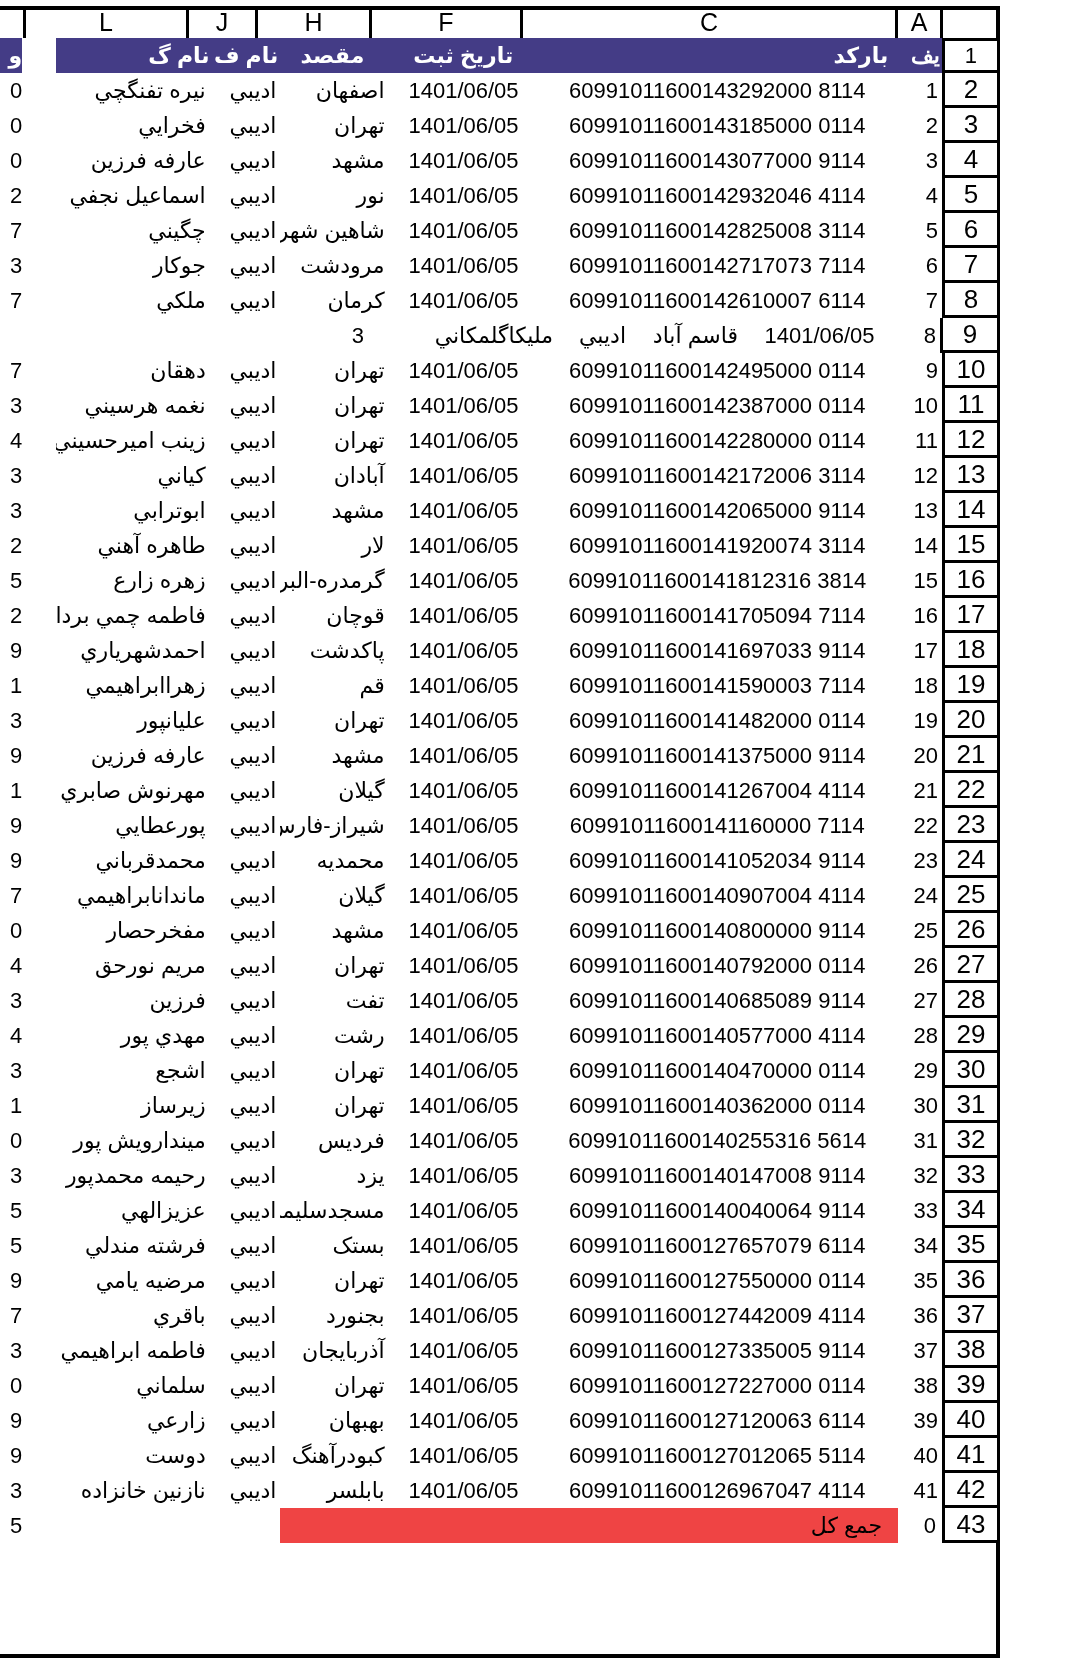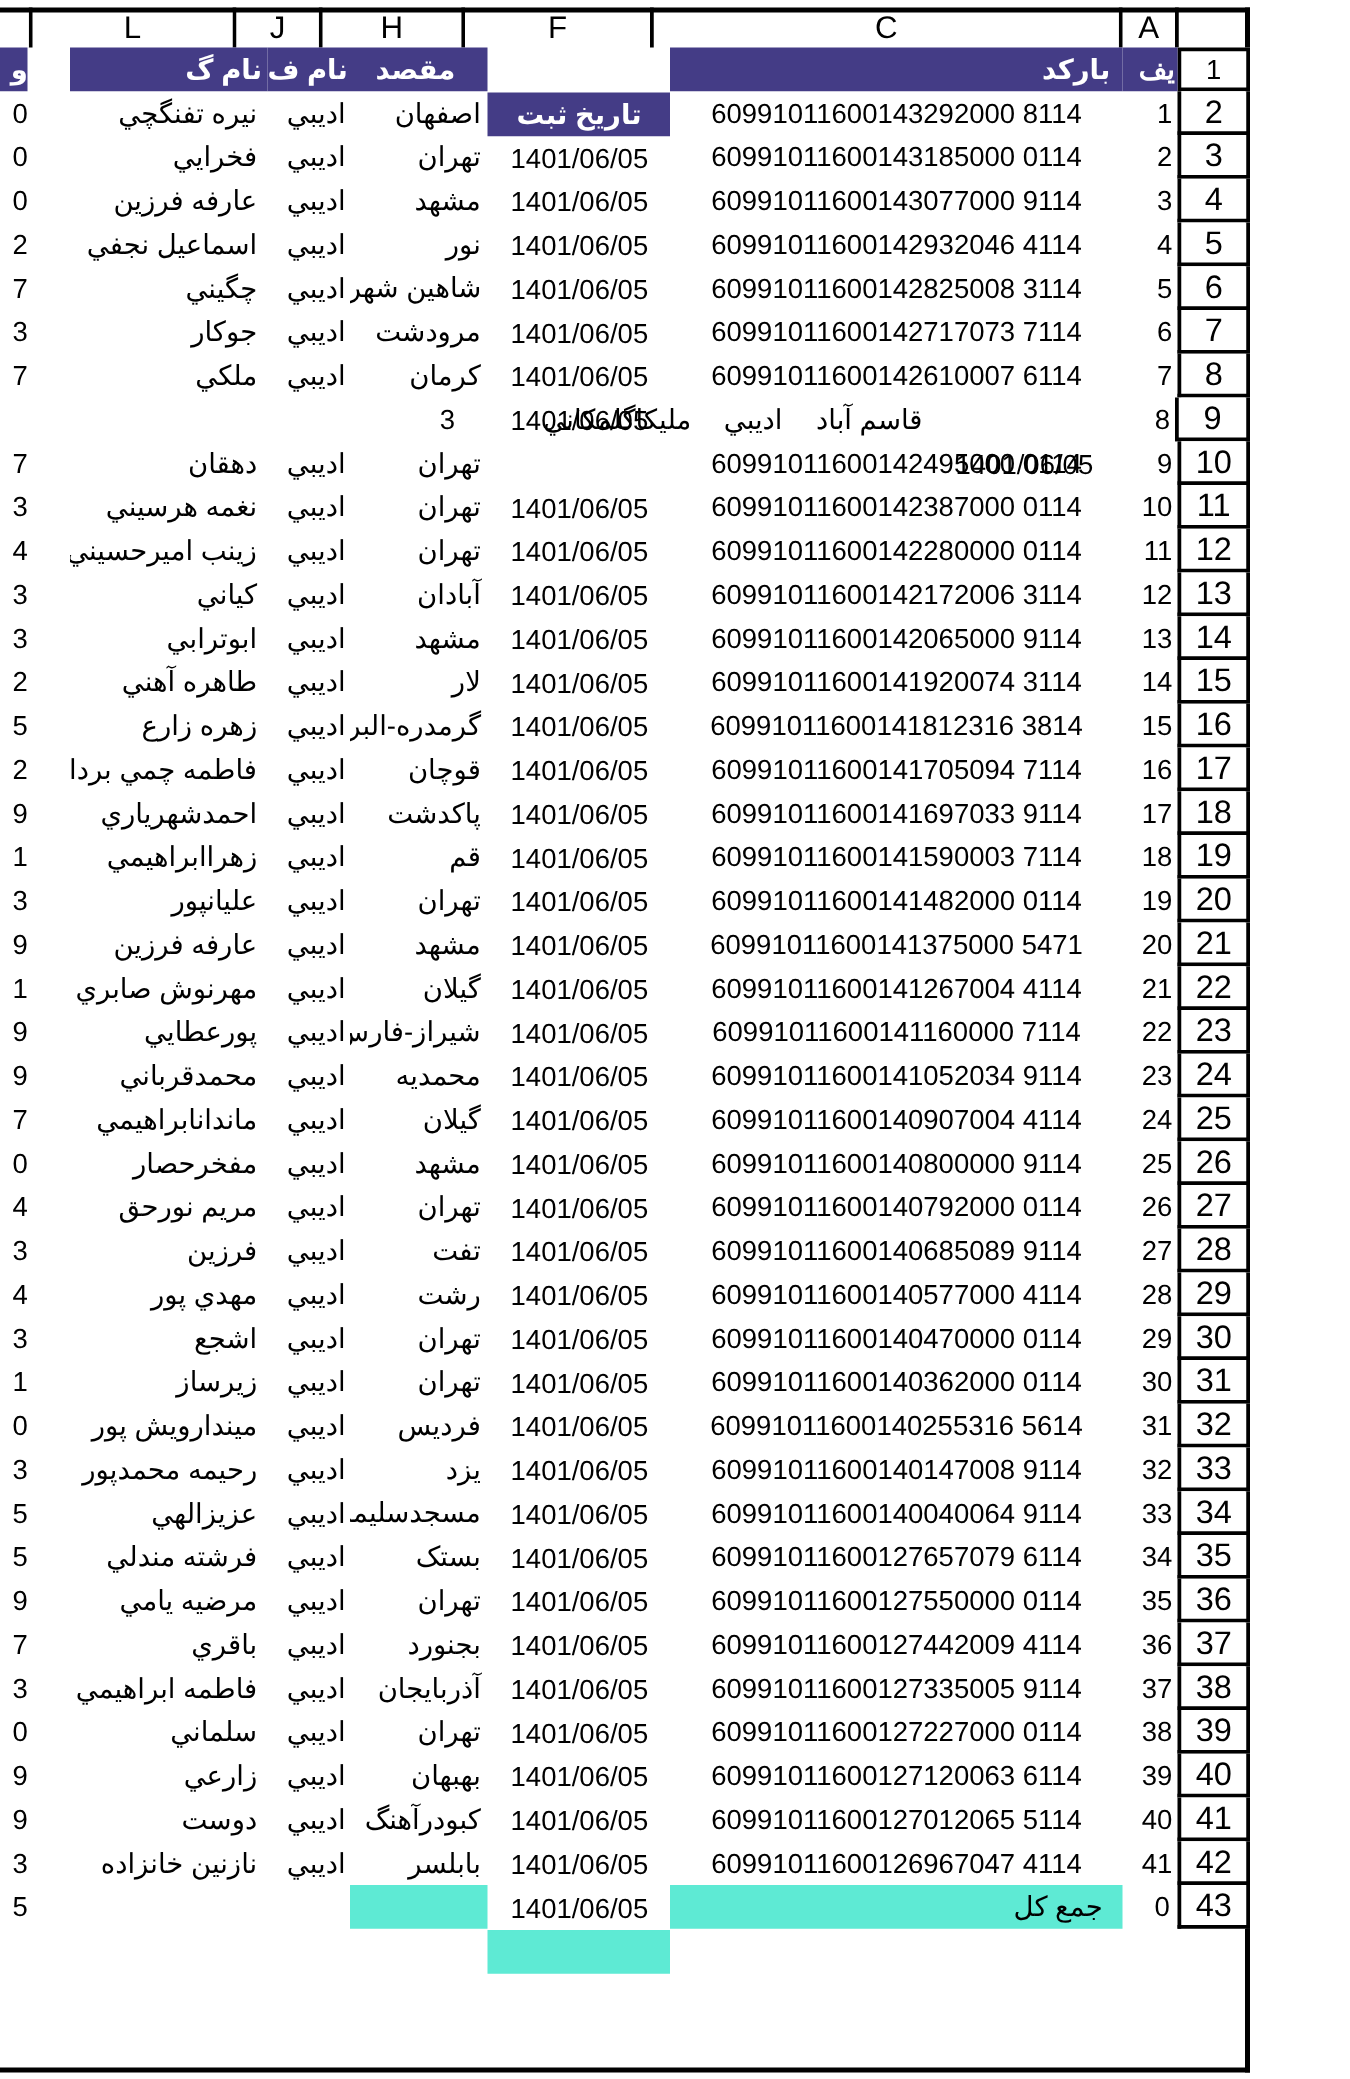--- a/index.html
+++ b/index.html
@@ -100,21 +100,20 @@
   }
   
   .c-c{
     width:375px;
     justify-content:center;
   }
   
   .c-f{
     width:151px;
     justify-content:center;
-    margin-top:36px;
   }
   
   .c-h{
     width:114px;
     justify-content:flex-start;
     padding-right:6px;
   }
   
   .c-j{
     width:69px;
@@ -153,21 +152,21 @@
   .row.hdr .c-a{justify-content:flex-start;padding-right:2px;font-family:Liberation Serif, serif;}
   .row.hdr .c-c{justify-content:flex-start;padding-right:10px;}
   .row.hdr .c-f{justify-content:center;}
   .row.hdr .c-h{justify-content:center;}
   .row.hdr .c-j{justify-content:flex-start;padding-right:2px;}
   .row.hdr .c-l{justify-content:flex-start;padding-right:4px;}
 
   
   .row.total .c-h,
   .row.total .c-f,
-  .row.total .c-c{background:#5eead4;}
+  .row.total .c-c{background:#ef4444;}
   .row.total .c-a{justify-content:flex-start;padding-right:6px;}
   .row.total .c-c{justify-content:flex-start;padding-right:16px;}
 
   .ltr{direction:ltr;unicode-bidi:bidi-override;}
 </style>
 </head>
 <body>
 
 <div id="sheet">
 
@@ -380,21 +379,21 @@
         <div class="cell c-c ltr">60991011600141482000 0114</div>
         <div class="cell c-f ltr">1401/06/05</div>
         <div class="cell c-h">تهران</div>
         <div class="cell c-j">اديبي</div>
         <div class="cell c-l">علیانپور</div>
         <div class="cell c-cut">3</div>
       </div>
       <div class="row">
         <div class="cell c-gutter">21</div>
         <div class="cell c-a">20</div>
-        <div class="cell c-c ltr">60991011600141375000 5471</div>
+        <div class="cell c-c ltr">60991011600141375000 9114</div>
         <div class="cell c-f ltr">1401/06/05</div>
         <div class="cell c-h">مشهد</div>
         <div class="cell c-j">اديبي</div>
         <div class="cell c-l">عارفه فرزین</div>
         <div class="cell c-cut">9</div>
       </div>
       <div class="row">
         <div class="cell c-gutter">22</div>
         <div class="cell c-a">21</div>
         <div class="cell c-c ltr">60991011600141267004 4114</div>

